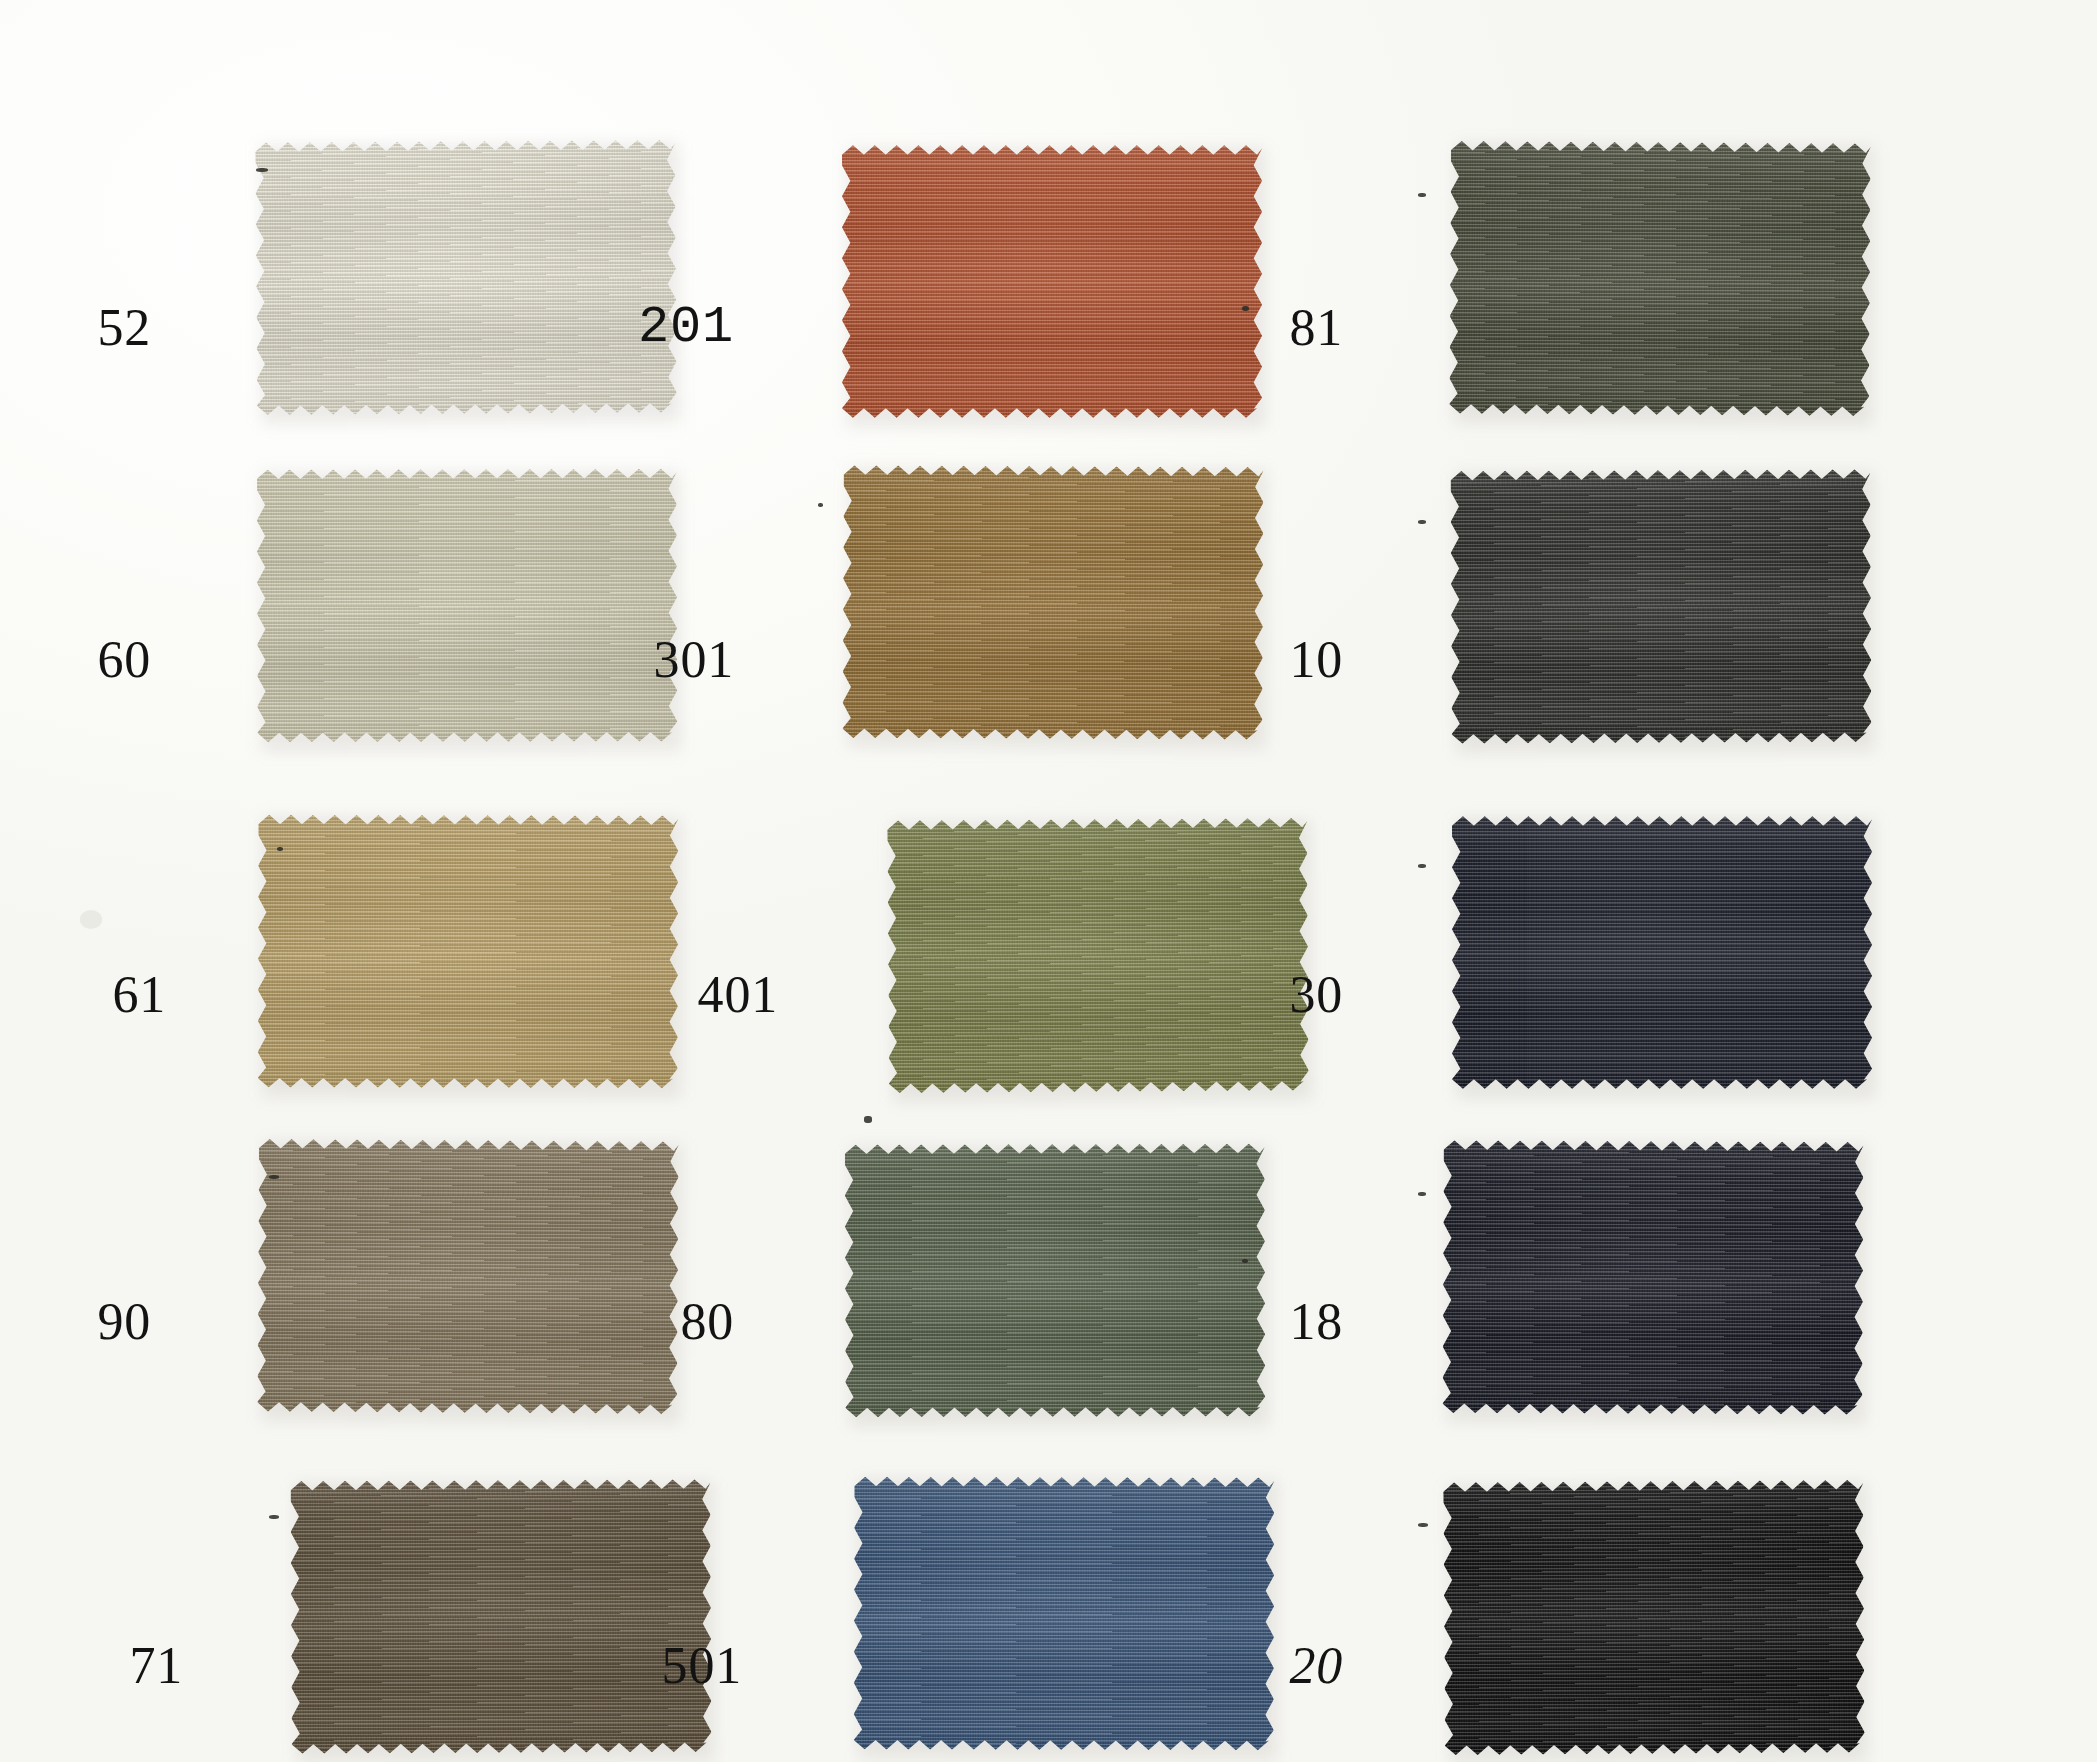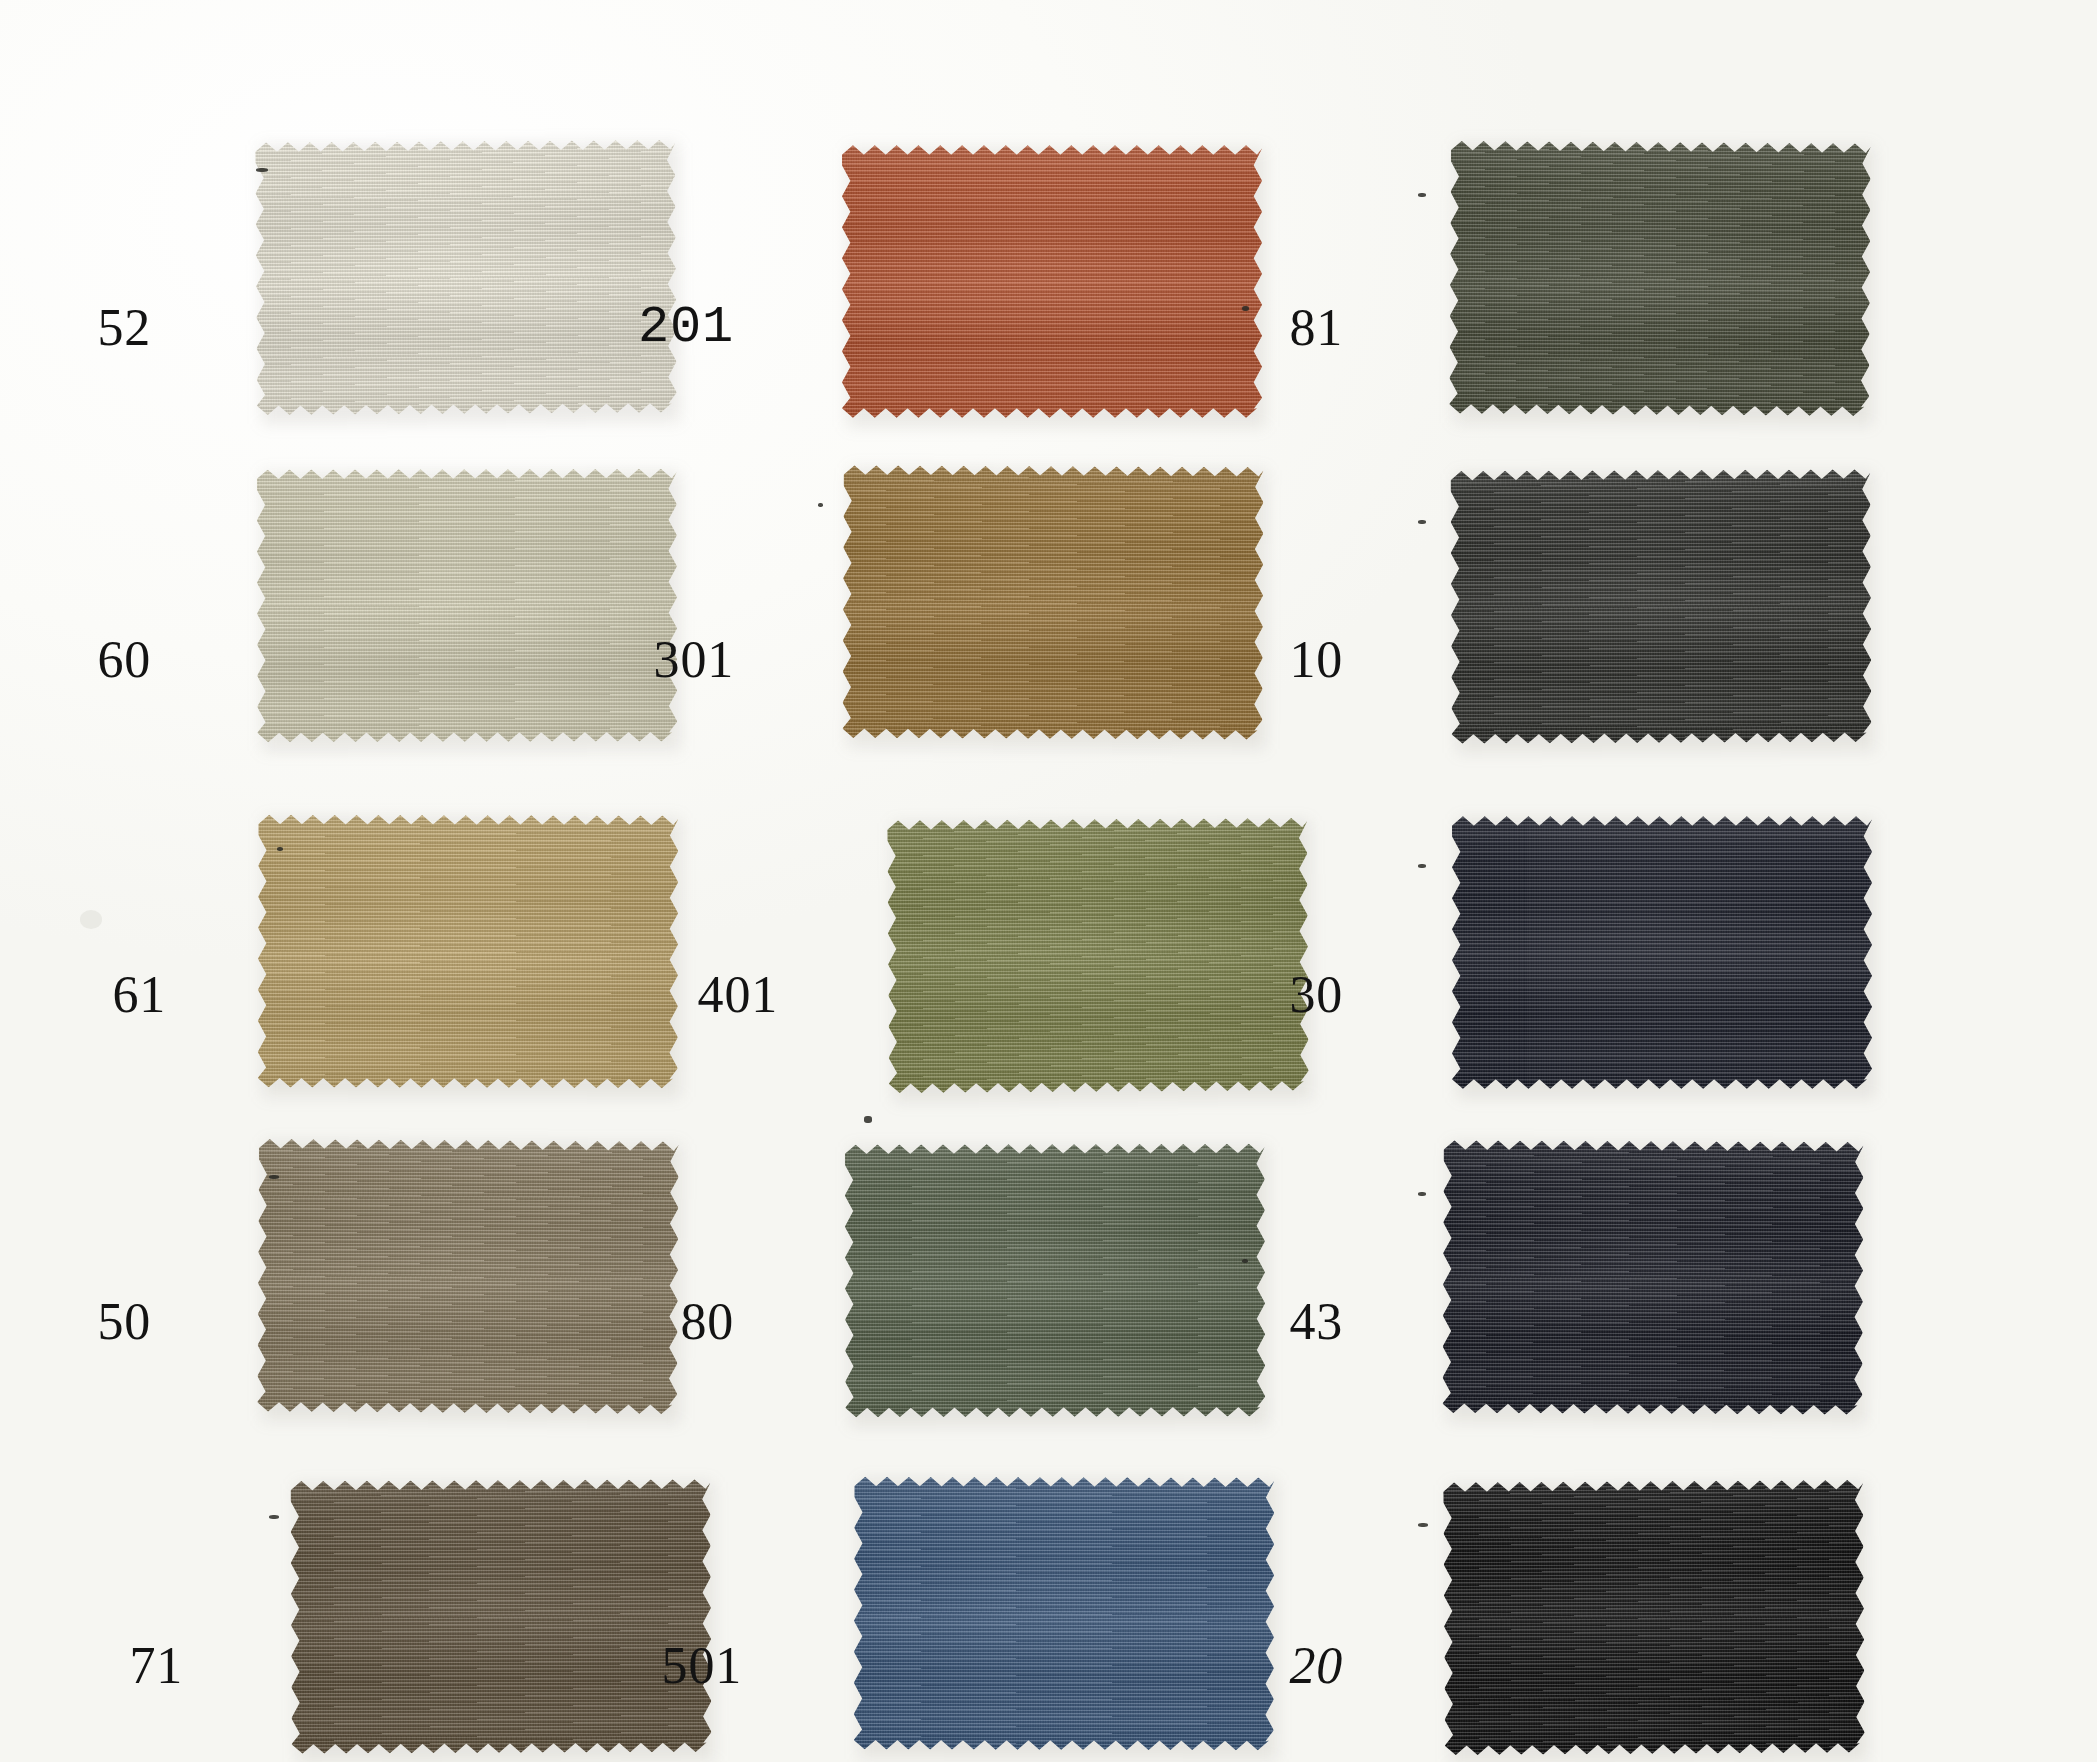--- a/index.html
+++ b/index.html
@@ -248,41 +248,41 @@
         <div class="label" style="left: 1217px; top: 969px;">30</div>
         <div class="swatch-wrap" style="left: 1452px; top: 814px; width: 420px; height: 277px; transform: rotate(0deg);">
           <div class="swatch-shadow"></div>
           <div class="swatch" style="background: rgb(23, 26, 38);">
             <div class="weave"></div>
             <div class="shade"></div>
           </div>
         </div>
       </div>
       <div class="cell" style="left: 0px; top: 0px; width: 100%; height: 100%;">
-        <div class="label" style="left: 25px; top: 1296px;">50</div>
+        <div class="label" style="left: 25px; top: 1296px;">90</div>
         <div class="swatch-wrap" style="left: 258px; top: 1138px; width: 420px; height: 277px; transform: rotate(0.36deg);">
           <div class="swatch-shadow"></div>
           <div class="swatch" style="background: rgb(136, 122, 94);">
             <div class="weave"></div>
             <div class="shade"></div>
           </div>
         </div>
       </div>
       <div class="cell" style="left: 0px; top: 0px; width: 100%; height: 100%;">
         <div class="label" style="left: 608px; top: 1296px;">80</div>
         <div class="swatch-wrap" style="left: 845px; top: 1142px; width: 420px; height: 277px; transform: rotate(-0.12deg);">
           <div class="swatch-shadow"></div>
           <div class="swatch" style="background: rgb(86, 98, 74);">
             <div class="weave"></div>
             <div class="shade"></div>
           </div>
         </div>
       </div>
       <div class="cell" style="left: 0px; top: 0px; width: 100%; height: 100%;">
-        <div class="label" style="left: 1217px; top: 1296px;">43</div>
+        <div class="label" style="left: 1217px; top: 1296px;">18</div>
         <div class="swatch-wrap" style="left: 1443px; top: 1139px; width: 420px; height: 277px; transform: rotate(0.24deg);">
           <div class="swatch-shadow"></div>
           <div class="swatch" style="background: rgb(21, 23, 33);">
             <div class="weave"></div>
             <div class="shade"></div>
           </div>
         </div>
       </div>
       <div class="cell" style="left: 0px; top: 0px; width: 100%; height: 100%; margin-left: 32px;">
         <div class="label" style="left: 25px; top: 1640px;">71</div>

